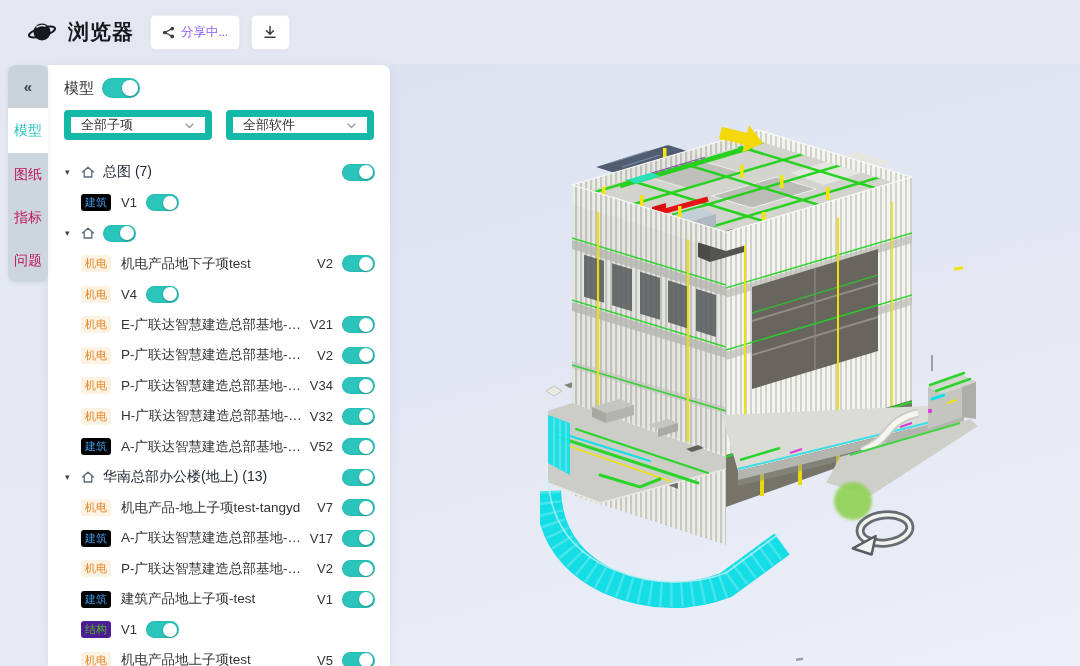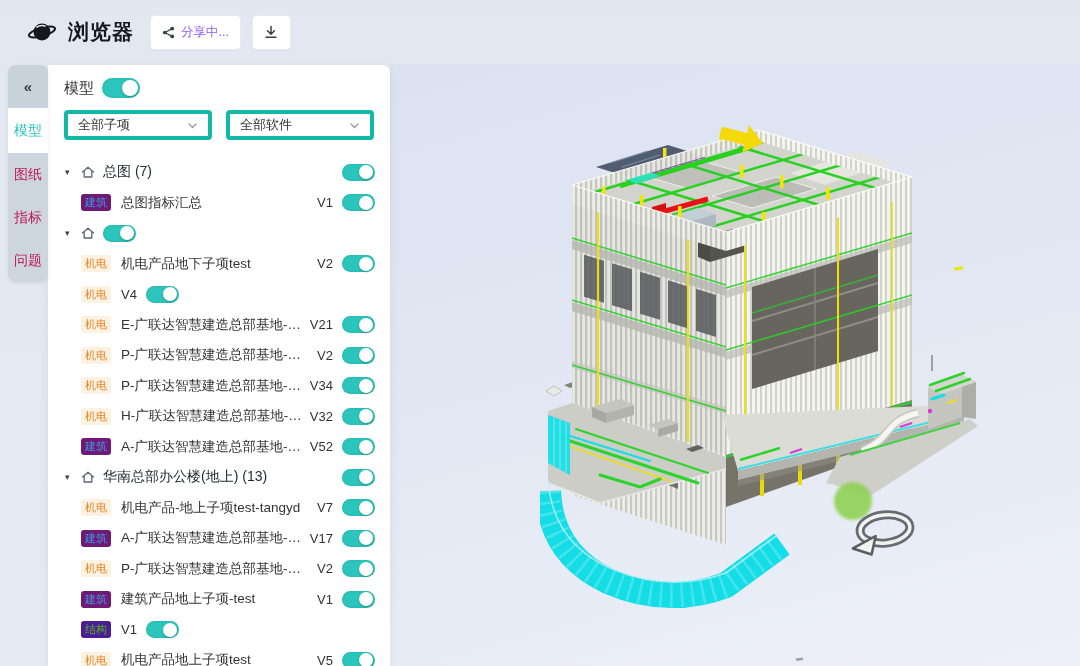--- a/index.html
+++ b/index.html
@@ -5,21 +5,21 @@
   * { margin:0; padding:0; box-sizing:border-box; }
   html,body { width:1080px; height:666px; overflow:hidden; }
   body {
     font-family:"Liberation Sans","DejaVu Sans",sans-serif;
     background:linear-gradient(180deg,#e3e7f1 0%,#e6eaf3 100%);
     position:relative; color:#333;
   }
 
   
   .topbar { position:absolute; top:0; left:0; right:0; height:64px;
-    display:flex; align-items:center; padding-left:27px; z-index:3; }
+    display:flex; align-items:center; padding-left:27px; z-index:3;font-family:Liberation Serif, serif; }
   .logo { width:30px; height:28px; display:flex; align-items:center; }
   .app-title { margin-left:11px; font-size:21px; font-weight:700; color:#15181d; letter-spacing:1px; }
   .btn { display:inline-flex; align-items:center; gap:6px; height:33px; background:#fff;
     border:none; border-radius:4px; padding:0 11px; font-size:12.5px; color:#8b5cf6;
     box-shadow:0 0 0 1px #ececee,0 1px 3px rgba(40,60,100,.10); cursor:pointer;
     font-family:inherit; }
   .btn.share { margin-left:17px; }
   .btn.dl { margin-left:13px; width:37px; justify-content:center; padding:0; }
 
   
@@ -30,42 +30,42 @@
   .rail .tab { height:43px; background:#cdd6dd; display:flex; align-items:center;
     justify-content:center; font-size:14px; color:#be185d; cursor:pointer; }
   .rail .tab.active { height:45px; background:#ffffff; color:#2bc5bc; }
 
   
   .panel { position:absolute; left:48px; top:65px; width:342px; bottom:0; background:#fff;
     border-radius:0 8px 0 0; box-shadow:0 2px 10px rgba(60,80,120,.10); z-index:2; overflow:hidden; }
   .panel-head { display:flex; align-items:center; gap:8px; padding:13px 16px 10px; }
   .panel-head .lbl { font-size:15px; color:#333; }
   .filters { display:flex; gap:14px; padding:2px 16px 13px; }
-  .select { flex:1; height:30px; border:4px solid #14b8a6; border-radius:4px;
+  .select { flex:1; height:30px; border:7px solid #14b8a6; border-radius:4px;
     display:flex; align-items:center; justify-content:space-between; padding:0 10px;
     font-size:13px; color:#333; background:#fff; cursor:pointer; }
 
   
   .toggle { position:relative; width:33px; height:17px; background:#2bc5bc; border-radius:9px;
     flex:0 0 auto; cursor:pointer; box-shadow:inset 0 0 2px rgba(0,90,85,.25); }
   .toggle::after { content:""; position:absolute; right:2px; top:1.5px; width:14px; height:14px;
     background:#fff; border-radius:50%; box-shadow:0 1px 2px rgba(0,0,0,.25); }
   .toggle.big { width:38px; height:20px; border-radius:10px; }
   .toggle.big::after { width:16px; height:16px; top:2px; right:2.5px; }
 
   
   .tree { padding-top:4px; }
   .trow { height:30.5px; display:flex; align-items:center; padding-right:15px; cursor:pointer; }
   .trow.group { padding-left:17px; }
   .trow.item  { padding-left:33px; }
   .caret { width:12px; font-size:9px; color:#3c434b; margin-right:3px; }
   .home { width:16px; height:16px; margin-right:7px; flex:0 0 auto; }
   .gname { flex:1; font-size:14px; color:#222932; white-space:nowrap; overflow:hidden; }
   .tag { font-size:11px; line-height:1; padding:3px 4px; border-radius:3px; margin-right:10px; flex:0 0 auto; }
-  .tag.arch   { color:#3c9be8; background:#701a75; }
+  .tag.arch   { color:#3c9be8; background:#000000; }
   .tag.mep    { color:#e6872a; background:#fcf2e1; }
   .tag.struct { color:#55b622; background:#4c1d95; }
   .iname { flex:1; font-size:13.5px; color:#333; white-space:nowrap; overflow:hidden;
     text-overflow:ellipsis; margin-right:6px; }
   .ver { font-size:13px; color:#333; margin-right:9px; flex:0 0 auto; }
 
   
   .viewport { position:absolute; left:390px; top:64px; right:0; bottom:0;
     background:linear-gradient(165deg,#dce2f0 0%,#e2e7f3 45%,#edf0f8 100%); z-index:1; }
   .scene { position:absolute; left:150px; top:-9px; width:540px; height:611px; }
@@ -139,21 +139,20 @@
       <div class="trow group">
         <span class="caret">▾</span>
         <svg class="home" viewBox="0 0 16 16">
           <path d="M2.5 8 L8 3.2 L13.5 8 M4.2 6.8 V13 H11.8 V6.8" fill="none" stroke="#5c6876" stroke-width="1.3" stroke-linejoin="round" stroke-linecap="round"></path>
         </svg>
         <span class="gname">总图 (7)</span>
         <span class="toggle"></span>
       </div>
       <div class="trow item">
         <span class="tag arch">建筑</span>
-        <span class="iname">总图指标汇总</span>
         <span class="ver">V1</span>
         <span class="toggle"></span>
       </div>
       <div class="trow group">
         <span class="caret">▾</span>
         <svg class="home" viewBox="0 0 16 16">
           <path d="M2.5 8 L8 3.2 L13.5 8 M4.2 6.8 V13 H11.8 V6.8" fill="none" stroke="#5c6876" stroke-width="1.3" stroke-linejoin="round" stroke-linecap="round"></path>
         </svg>
         <span class="toggle"></span>
       </div>

